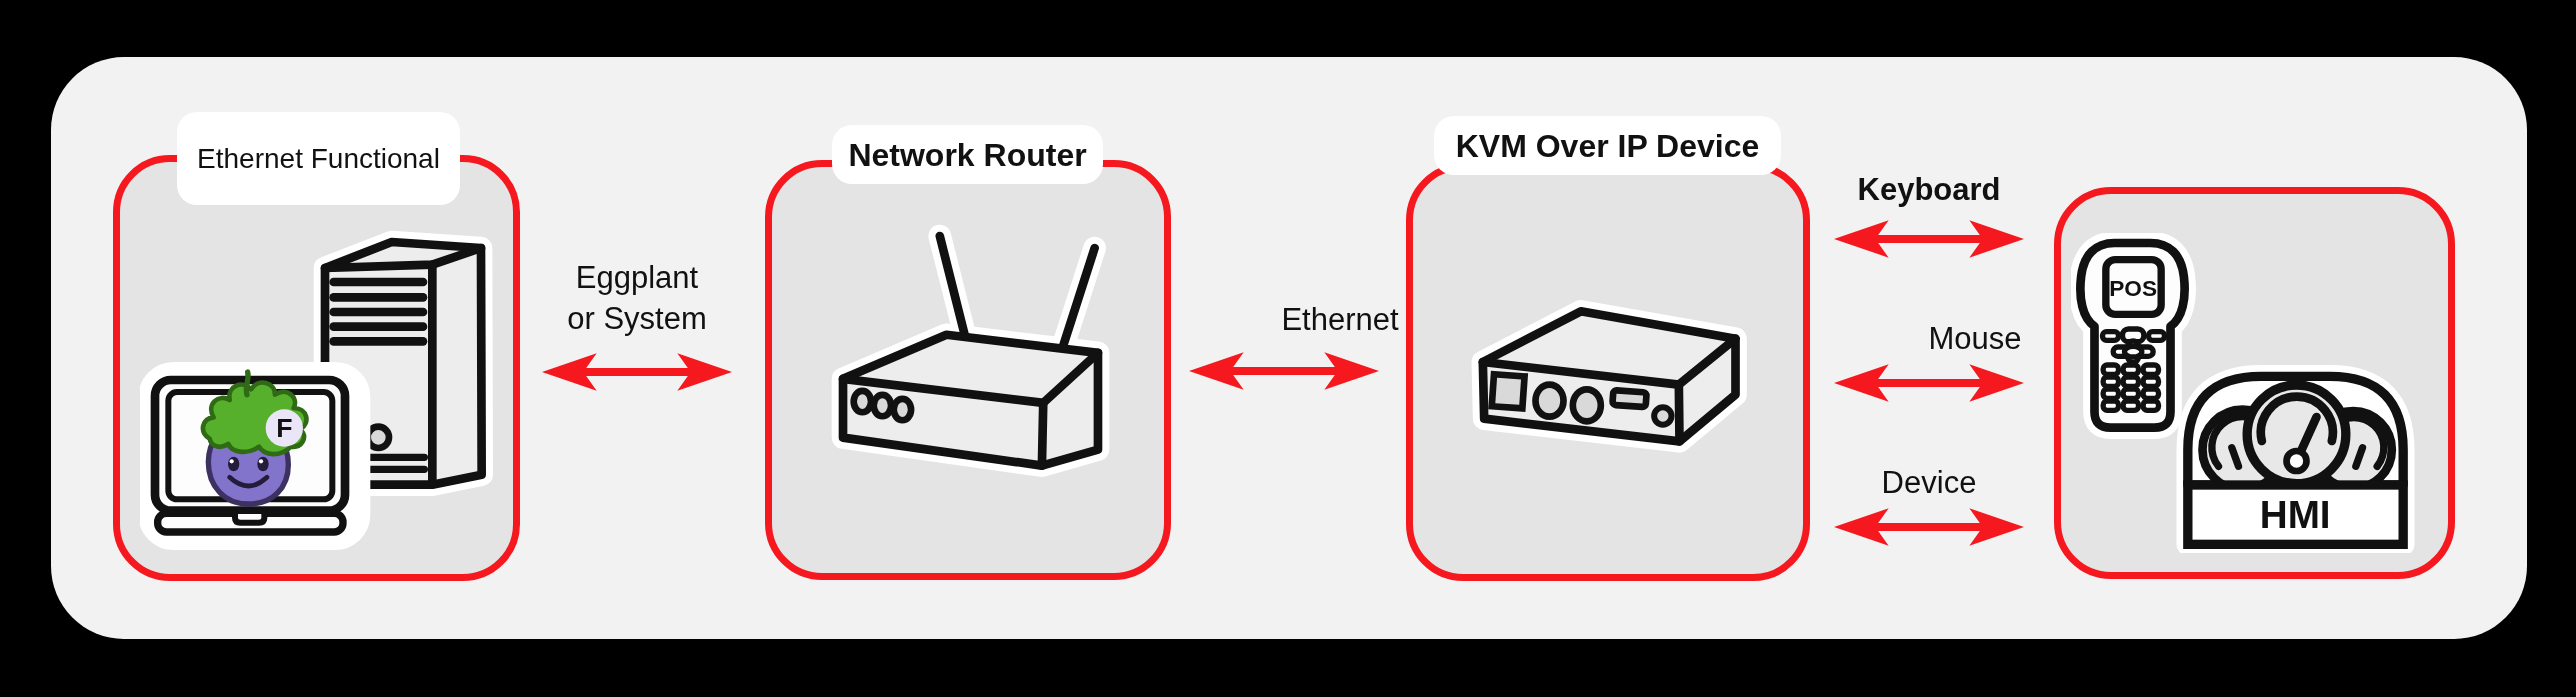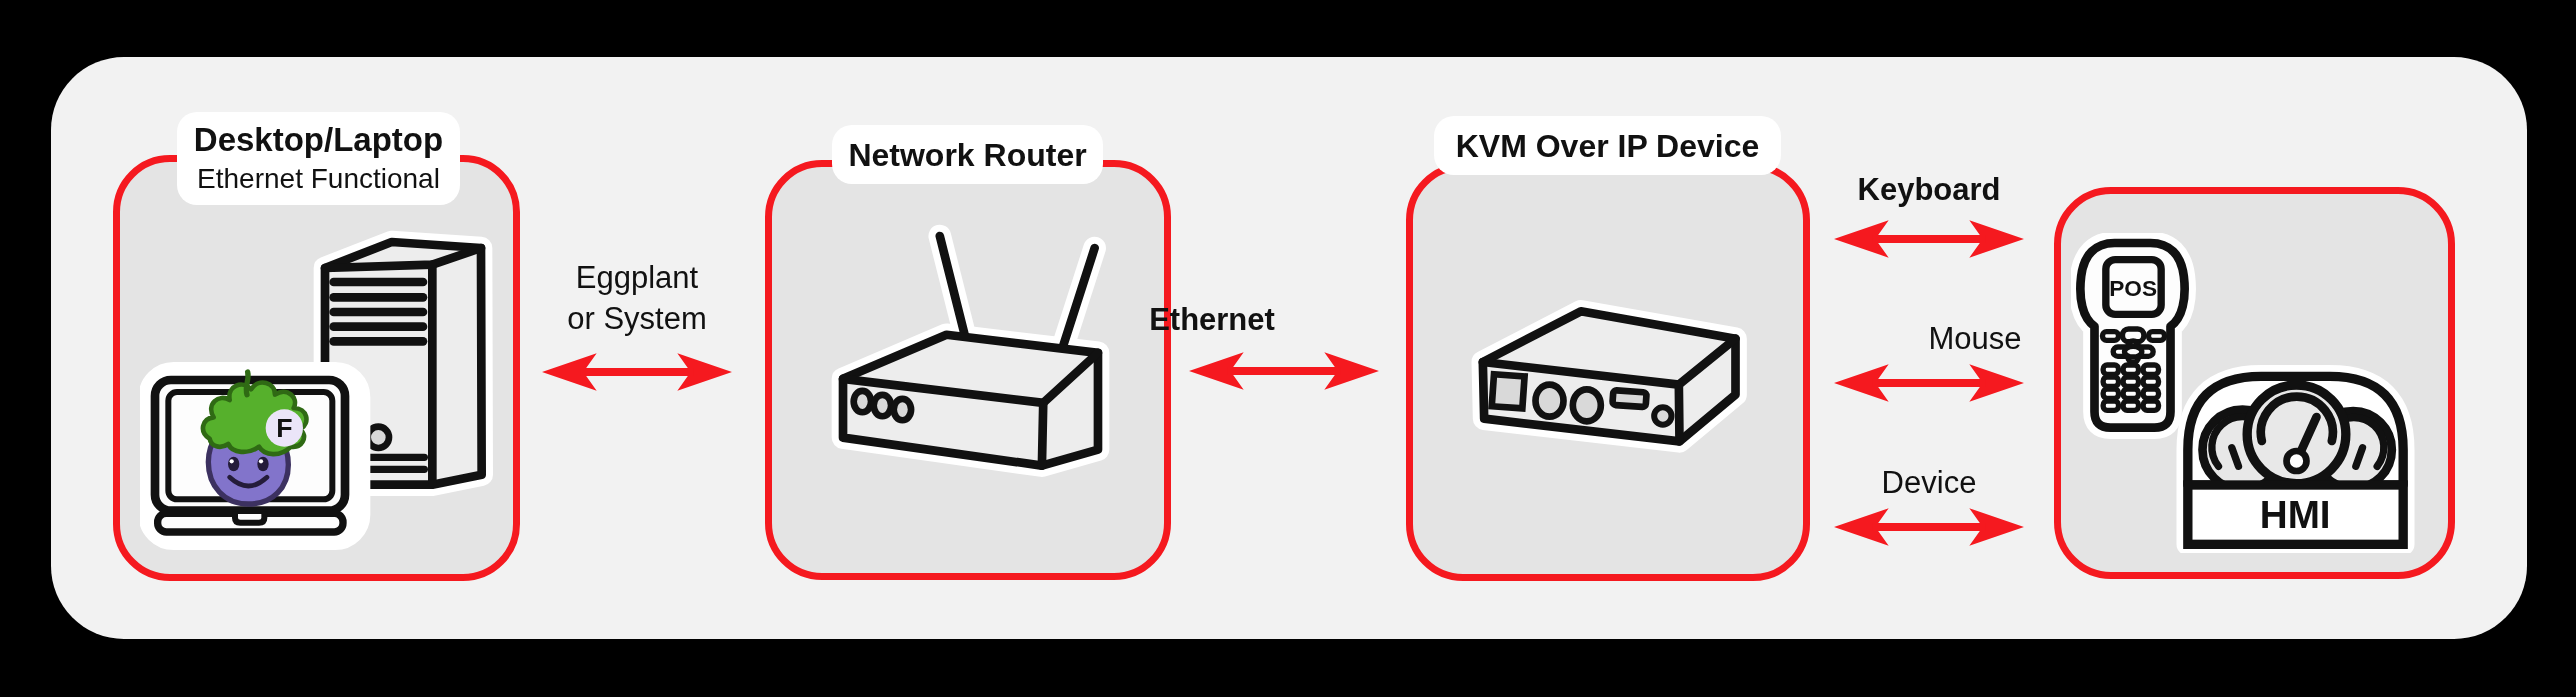--- a/index.html
+++ b/index.html
@@ -156,35 +156,34 @@
       <path d="M3391,662 A54,54 0 1 1 3496,662" fill="none" stroke="var(--c-line,#111)" stroke-width="13" stroke-linecap="round"></path>
       <line x1="3443" y1="692" x2="3473" y2="626" stroke="var(--c-line,#111)" stroke-width="13" stroke-linecap="round"></line>
       <circle cx="3443" cy="692" r="15" fill="#ffffff" stroke="var(--c-line,#111)" stroke-width="10"></circle>
     </g>
 
     <rect x="3280" y="728" width="323" height="89" fill="#ffffff" stroke="var(--c-line,#111)" stroke-width="14"></rect>
     <text class="svg-label" x="3441" y="793" font-size="58" text-anchor="middle">HMI</text>
   </svg>
 
   <div class="pill" style="left:177px;top:112px;width:283px;height:93px;">
-    <div class="t1">Desktop/Laptop</div>
     <div class="t2">Ethernet Functional</div>
   </div>
   <div class="pill" style="left:832px;top:125px;width:271px;height:59px;">
     <div class="t1" style="font-size:32px;">Network Router</div>
   </div>
   <div class="pill" style="left:1434px;top:116px;width:347px;height:59px;">
     <div class="t1" style="font-size:32px;">KVM Over IP Device</div>
   </div>
 
   <div class="conn-label" style="left:637px;top:298px;">
     <div>Eggplant</div>
     <div>or System</div>
   </div>
-  <div class="conn-label" style="left:1212px;top:319px;font-weight:bold;">Ethernet</div>
+  <div class="conn-label" style="left:1340px;top:319px;">Ethernet</div>
   <div class="conn-label" style="left:1929px;top:189px;font-weight:bold;">Keyboard</div>
   <div class="conn-label" style="left:1929px;top:338px;margin-left:46px;">Mouse</div>
   <div class="conn-label" style="left:1929px;top:482px;">Device</div>
 
   <svg width="0" height="0" style="position:absolute">
     <symbol id="dbl-arrow" viewBox="0 0 285 60">
       <path class="arrow-shape" d="M0,30 L82,2 L62,30 L82,58 Z"></path>
       <path class="arrow-shape" d="M285,30 L203,2 L223,30 L203,58 Z"></path>
       <rect class="arrow-shape" x="58" y="24" width="169" height="12"></rect>
     </symbol>

